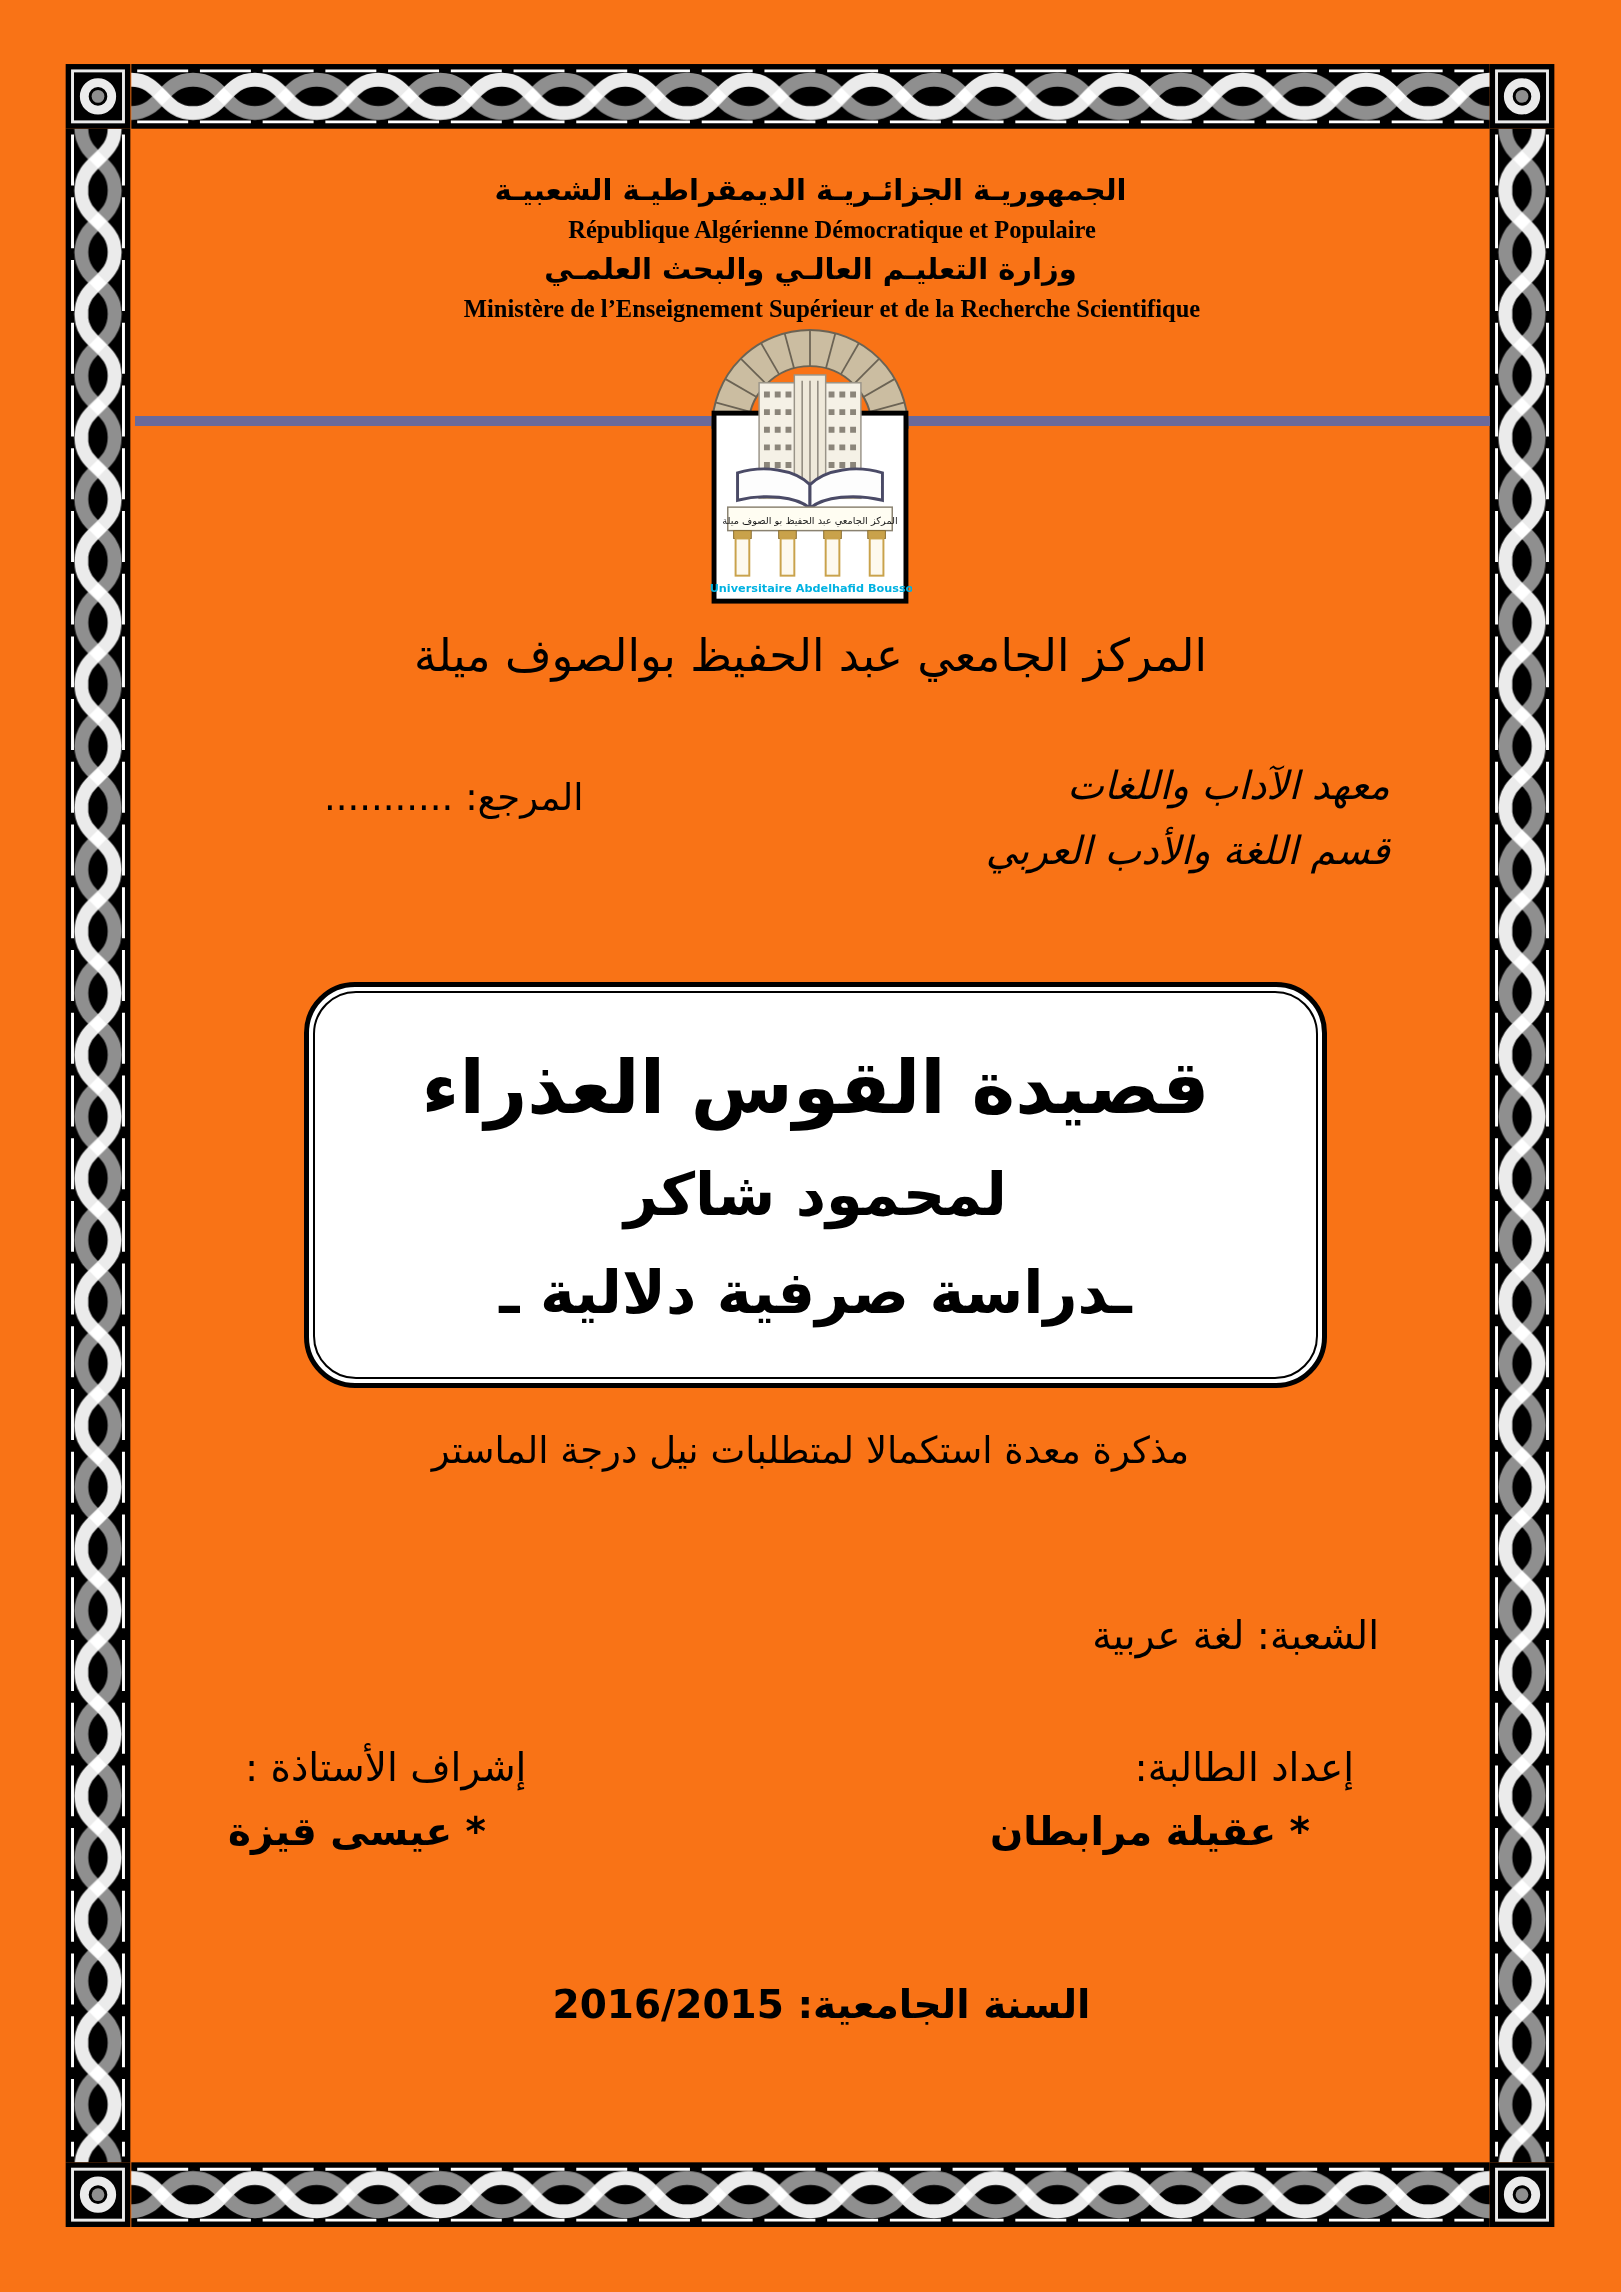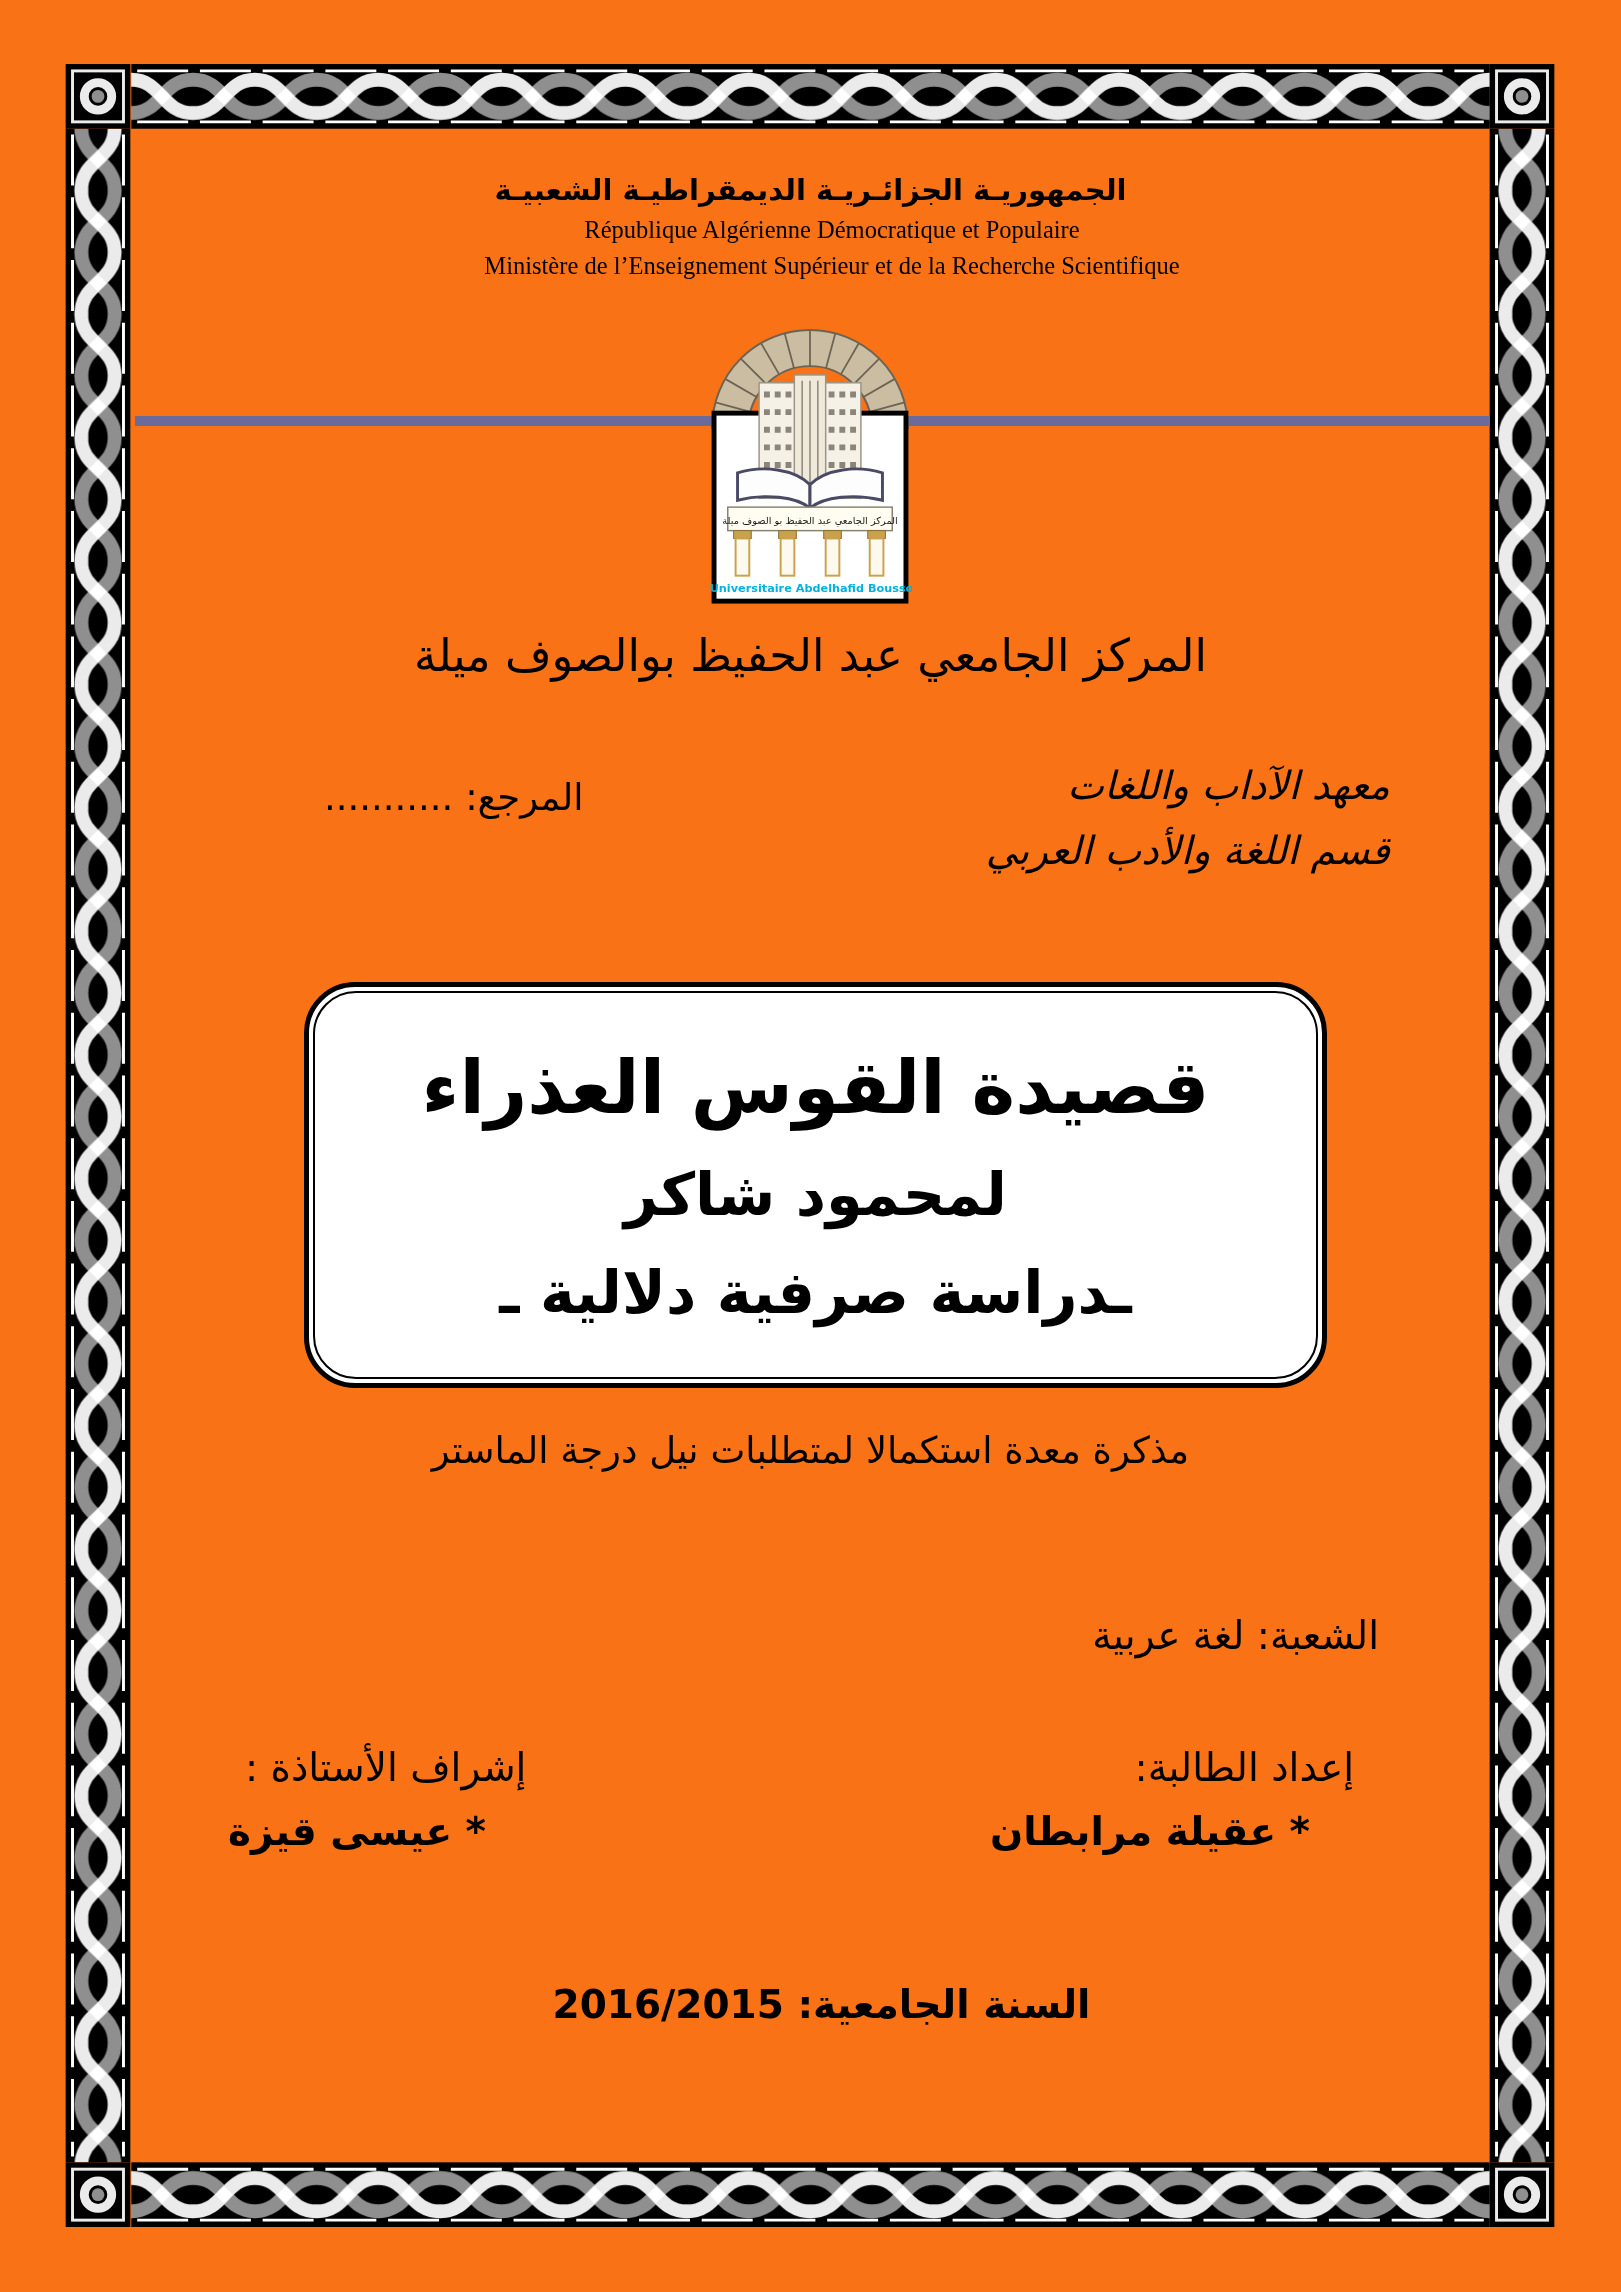--- a/index.html
+++ b/index.html
@@ -2,21 +2,21 @@
 <html lang="ar"><head>
 <meta charset="utf-8">
 <style>
   html,body{margin:0;padding:0;background:#fff;}
   .page{position:relative;width:1621px;height:2293px;background:#f97316;overflow:hidden;
         font-family:"DejaVu Sans",sans-serif;color:#000;}
   .abs{position:absolute;}
   
   .hdr{top:169px;left:0;width:100%;text-align:center;line-height:1;}
   .hdr .ar{font-size:29px;font-weight:bold;line-height:43px;direction:rtl;}
-  .hdr .fr{font-size:24.5px;font-weight:normal;line-height:36px;font-family:"Liberation Serif",serif;margin-left:43px;}
+  .hdr .fr{font-size:24.5px;font-weight:bold;line-height:36px;font-family:"Liberation Serif",serif;margin-left:43px;}
   
   .divider{top:416px;left:135px;width:1355px;height:9.8px;}
   
   .uniname{top:629px;left:0;width:100%;text-align:center;font-size:45px;direction:rtl;}
   .memo{top:1429px;left:0;width:100%;text-align:center;font-size:37px;direction:rtl;}
   .year{top:1982px;left:0;width:100%;text-align:center;font-size:39px;font-weight:bold;direction:rtl;padding-left:11px;}
   
   .institute{top:753px;right:231px;text-align:right;direction:rtl;font-size:39px;line-height:65px;font-style:italic;}
   .reference{top:776px;left:284px;direction:rtl;font-size:37px;margin-left:40px;}
   .branch{top:1613px;right:242px;direction:rtl;font-size:39px;}
@@ -98,20 +98,21 @@
       <rect x="1520" y="2206" width="66" height="66" fill="#000"></rect>
       <rect x="1527" y="2213" width="52" height="52" fill="none" stroke="#ebebeb" stroke-width="3"></rect>
       <circle cx="1553" cy="2239" r="14" fill="none" stroke="#ebebeb" stroke-width="9"></circle>
       <circle cx="1553" cy="2239" r="6.5" fill="#8f8f8f"></circle>
     </g>
   </svg>
 
   <div class="abs hdr">
     <div class="ar">الجمهوريـة الجزائـريـة الديمقراطيـة الشعبيـة</div>
     <div class="fr">République Algérienne Démocratique et Populaire</div>
+    <div class="ar">وزارة التعليـم العالـي والبحث العلمـي</div>
     <div class="fr">Ministère de l’Enseignement Supérieur et de la Recherche Scientifique</div>
   </div>
 
   <div class="abs divider" style="background:#6a6a9b;"></div>
 
   <svg class="abs" style="left:708px;top:326px;" width="204" height="281" viewBox="0 0 208 287">
 
     <g>
       <path d="M 4 104 A 100 100 0 0 1 204 104 L 167 104 A 63 63 0 0 0 41 104 Z" fill="#cbbda1" stroke="#6b6354" stroke-width="2"></path>
       <g stroke="#6b6354" stroke-width="1.8">

